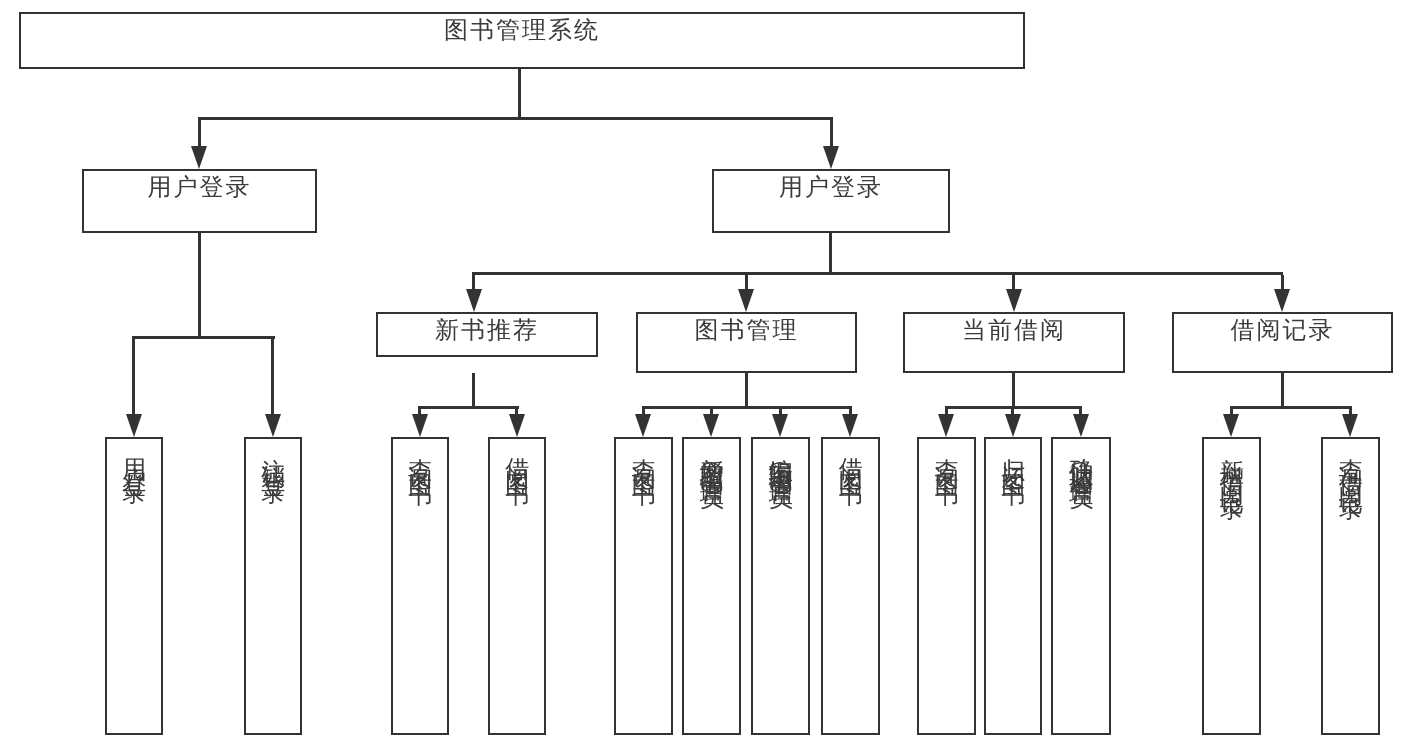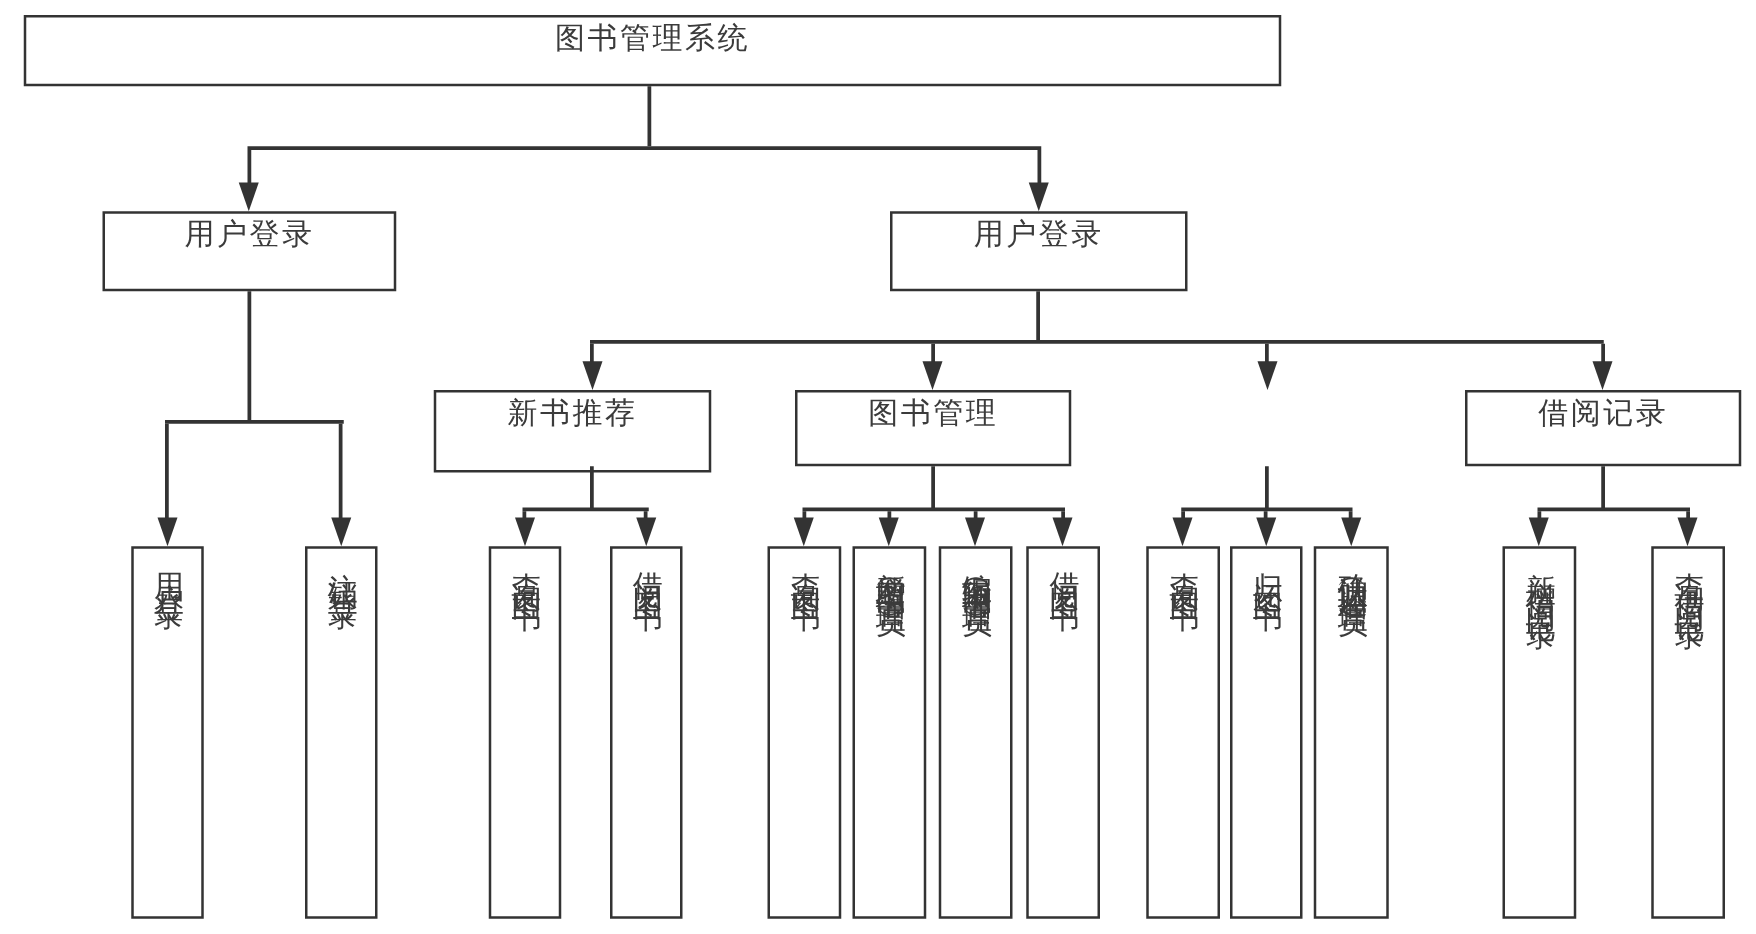--- a/index.html
+++ b/index.html
@@ -70,25 +70,28 @@
     <span class="hlabel">图书管理系统</span>
   </div>
 
   <div class="box" style="left:82px;top:169px;width:235px;height:64px">
     <span class="hlabel">用户登录</span>
   </div>
   <div class="box" style="left:712px;top:169px;width:238px;height:64px">
     <span class="hlabel">用户登录</span>
   </div>
 
-  <div class="box" style="left:347px;top:312px;width:222px;height:66px">
+  <div class="box" style="left:376px;top:312px;width:222px;height:45px">
     <span class="hlabel">新书推荐</span>
   </div>
   <div class="box" style="left:636px;top:312px;width:221px;height:61px">
     <span class="hlabel">图书管理</span>
+  </div>
+  <div class="box" style="left:903px;top:312px;width:222px;height:61px">
+    <span class="hlabel">当前借阅</span>
   </div>
   <div class="box" style="left:1172px;top:312px;width:221px;height:61px">
     <span class="hlabel">借阅记录</span>
   </div>
 
   <div class="box" style="left:105px;top:437px;width:58px;height:298px">
     <span class="vlabel">用户登录</span>
   </div>
   <div class="box" style="left:244px;top:437px;width:58px;height:298px">
     <span class="vlabel">注销登录</span>

